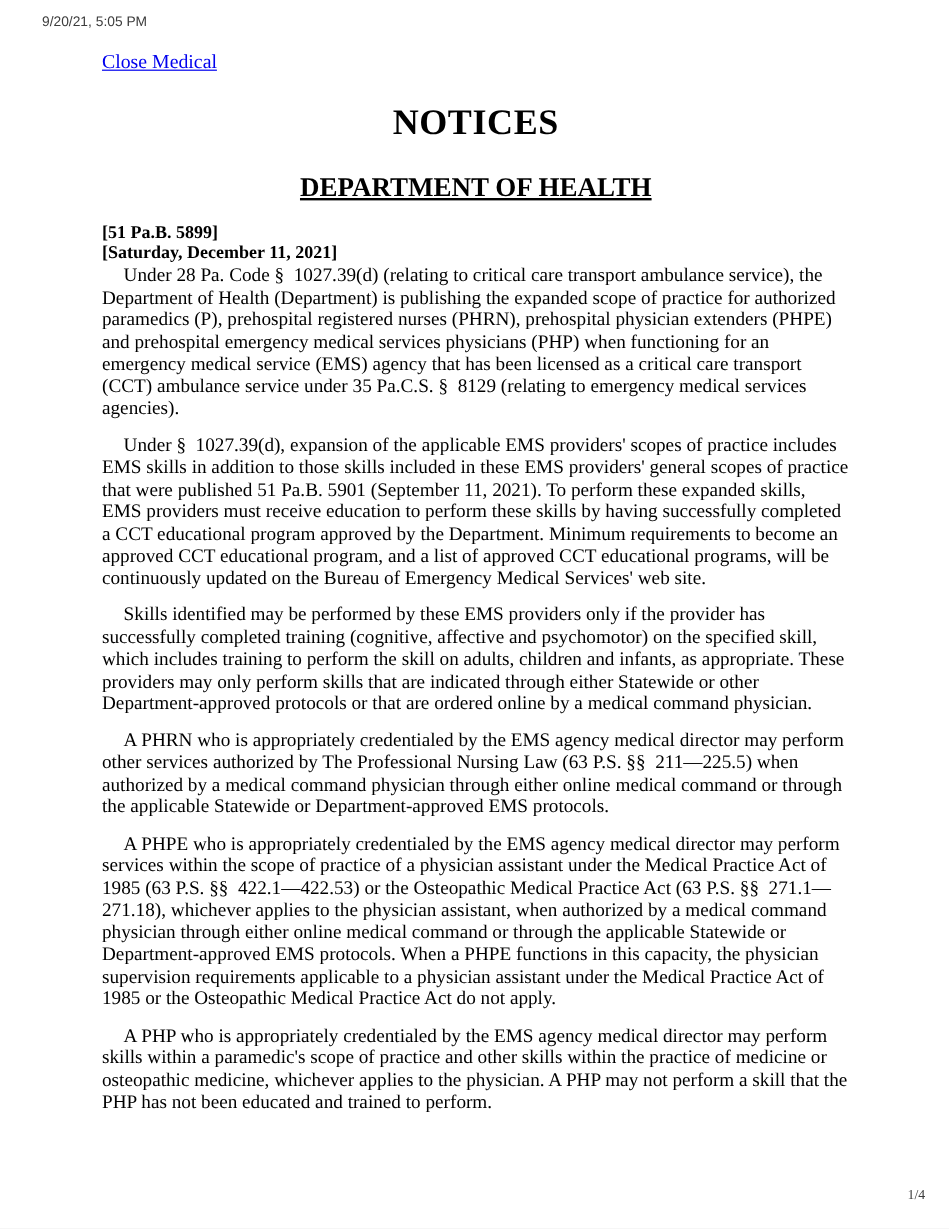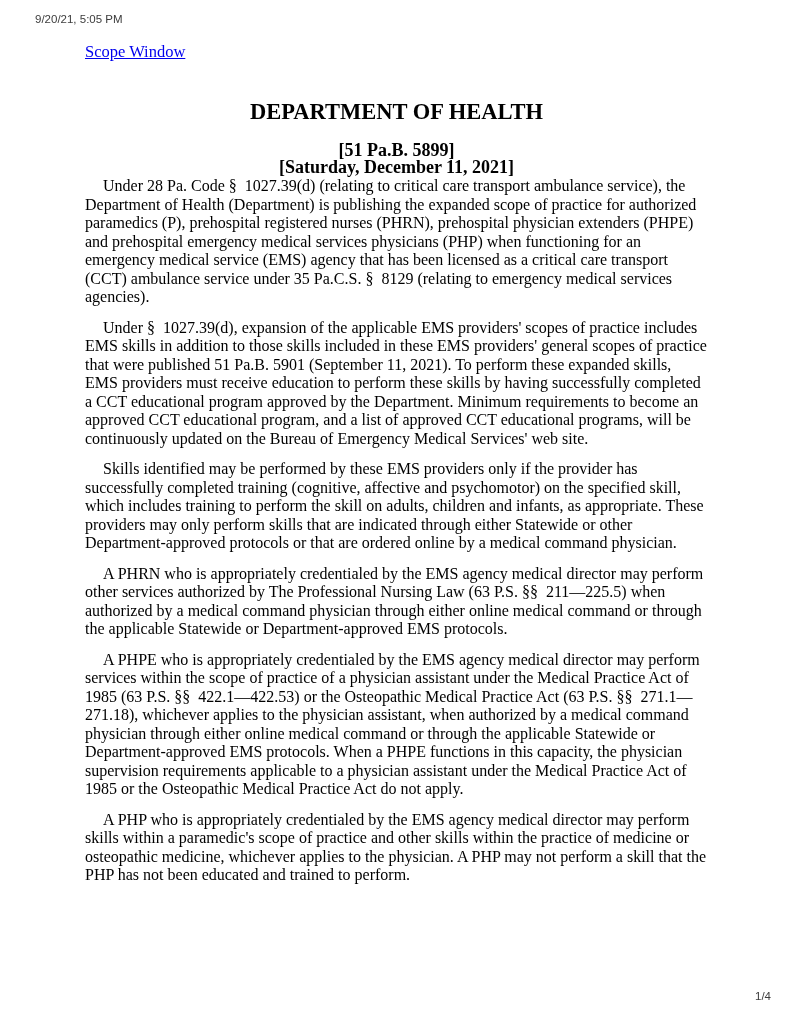--- a/index.html
+++ b/index.html
@@ -35,21 +35,21 @@
     top: 0;
   }
   .print-header .doc-title {
     text-align: center;
     width: 100%;
   }
   .print-footer {
     position: absolute;
     right: 36px;
     bottom: 22px;
-    font-family: Liberation Sans, sans-serif;
+    font-family: Liberation Serif, serif;
     font-size: 11.5px;
     color: #3c3c3c;
   }
   
   .content {
     position: absolute;
     top: 42px;
     left: 85px;
     width: 623px;
   }
@@ -63,39 +63,39 @@
   }
   .h-notices {
     margin: 25px 0 0 0;
     text-align: center;
     font-weight: bold;
     font-size: 30px;
     line-height: 32px;
     letter-spacing: 0.5px;
   }
   .h-dept {
-    margin: 38px 0 0 0;
+    margin: 25px 0 0 0;
     text-align: center;
     font-weight: bold;
     font-size: 22.5px;
     line-height: 24px;
+    text-decoration: underline;
   }
   .h-subject {
     margin: 22px auto 0 auto;
     max-width: 610px;
     text-align: center;
     font-weight: bold;
     font-size: 17px;
     line-height: 22px;
   }
   .citation-block {
     margin-top: 18px;
-    text-align: center;
     font-weight: bold;
-    font-size: 18px;
+    font-size: 15px;
     line-height: 16.5px;
   }
   .body-text {
     margin-top: 2px;
   }
   .body-text p {
     margin: 0 0 12px 0;
     font-size: 16px;
     line-height: 18.5px;
     text-indent: 18px;
@@ -107,22 +107,23 @@
 <body>
 
 <div class="page">
 
   <div class="print-header">
     <span class="timestamp">9/20/21, 5:05 PM</span>
   </div>
 
   <div class="content">
 
-    <a class="close-link">Scope Window</a>
+    <a class="close-link">Close Medical</a>
 
+    <div class="h-notices">NOTICES</div>
 
     <div class="h-dept">DEPARTMENT OF HEALTH</div>
 
 
     <div class="citation-block">
       <div>[51 Pa.B. 5899]</div>
       <div>[Saturday, December 11, 2021]</div>
     </div>
 
     <div class="body-text">

